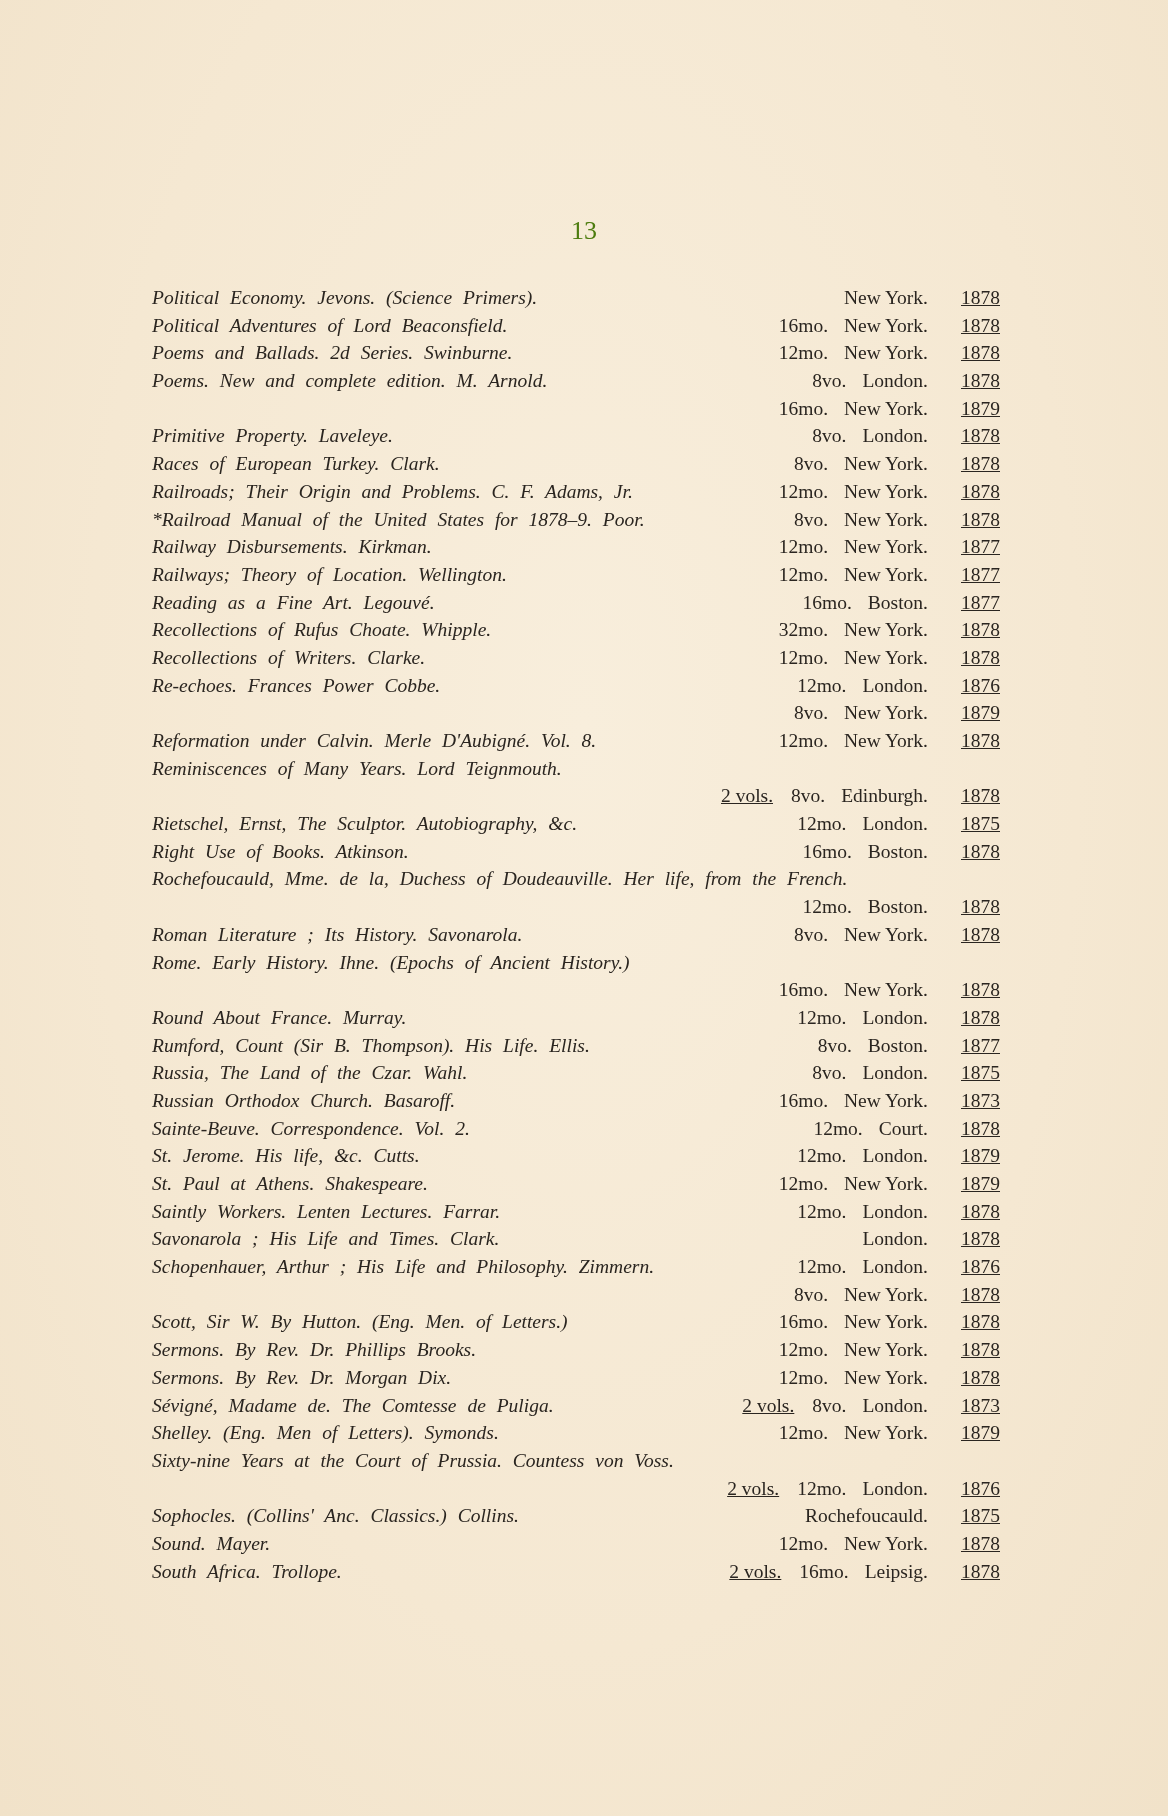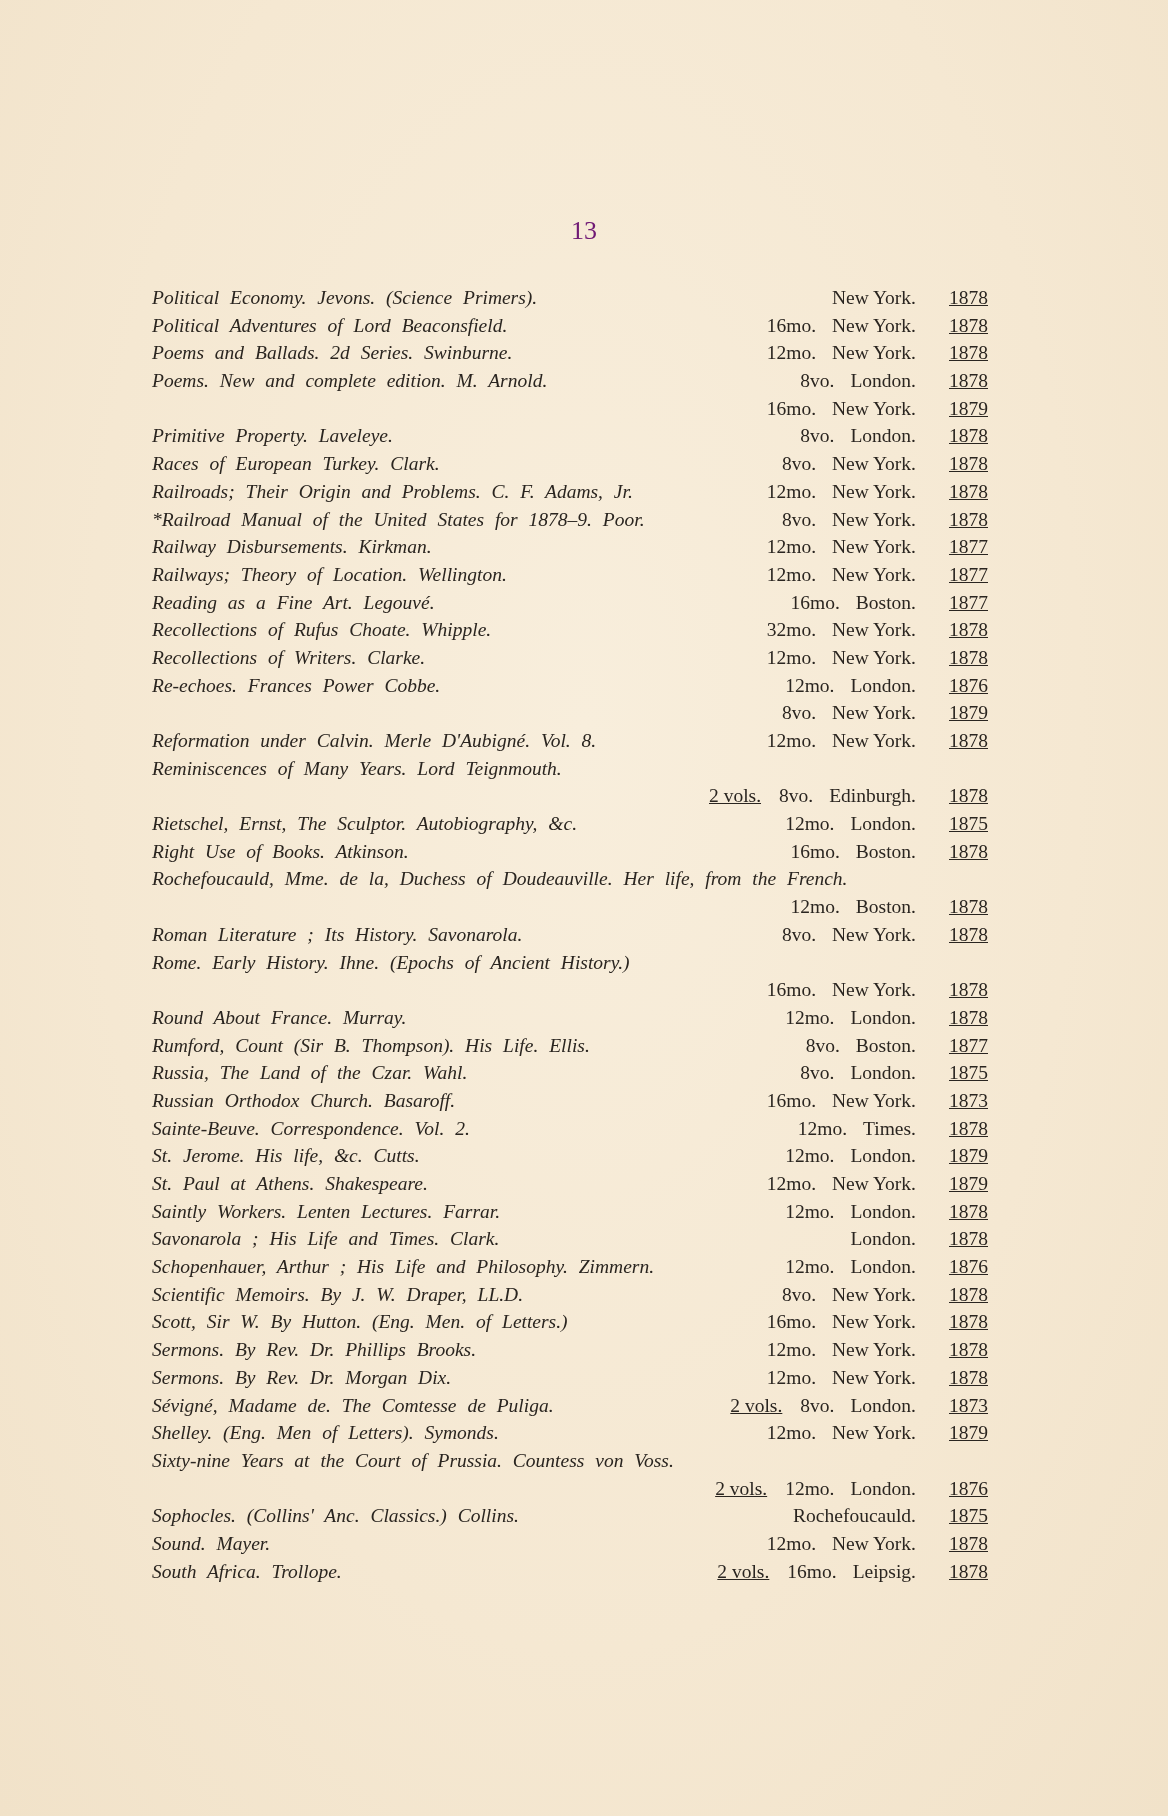--- a/index.html
+++ b/index.html
@@ -18,21 +18,21 @@
     color: #2a2520;
   }
   .page-number {
     position: absolute;
     top: 216px;
     left: 0;
     width: 1168px;
     text-align: center;
     font-size: 26px;
     letter-spacing: 0px;
-    color: #701a75;
+    color: #4d7c0f;
   }
   .entries {
     position: absolute;
     top: 284px;
     left: 152px;
     width: 852px;
   }
   .entry-line {
     position: relative;
     height: 27.7px;
@@ -41,21 +41,21 @@
     white-space: nowrap;
   }
   .title {
     position: absolute;
     left: 0;
     top: 0;
     font-style: italic;
   }
   .right {
     position: absolute;
-    right: 16px;
+    right: 4px;
     top: 0;
     display: flex;
     align-items: baseline;
   }
   .vols { margin-right: 18px; text-decoration: underline; }
   .format { margin-right: 16px; }
   .city { }
   .year {
     width: 58px;
     text-align: right;
@@ -302,21 +302,21 @@
       <span class="right">
         <span class="format">16mo.</span>
         <span class="city">New York.</span>
         <span class="year">1873</span>
       </span>
     </div>
     <div class="entry-line">
       <span class="title gap">Sainte-Beuve.  Correspondence.  Vol. 2.</span>
       <span class="right">
         <span class="format">12mo.</span>
-        <span class="city">Times.</span>
+        <span class="city">Court.</span>
         <span class="year">1878</span>
       </span>
     </div>
     <div class="entry-line">
       <span class="title gap">St. Jerome.  His life, &amp;c.  Cutts.</span>
       <span class="right">
         <span class="format">12mo.</span>
         <span class="city">London.</span>
         <span class="year">1879</span>
       </span>
@@ -346,21 +346,20 @@
     </div>
     <div class="entry-line">
       <span class="title gap">Schopenhauer, Arthur ; His Life and Philosophy.  Zimmern.</span>
       <span class="right">
         <span class="format">12mo.</span>
         <span class="city">London.</span>
         <span class="year">1876</span>
       </span>
     </div>
     <div class="entry-line">
-      <span class="title gap">Scientific Memoirs.  By J. W. Draper, LL.D.</span>
       <span class="right">
         <span class="format">8vo.</span>
         <span class="city">New York.</span>
         <span class="year">1878</span>
       </span>
     </div>
     <div class="entry-line">
       <span class="title gap">Scott, Sir W.  By Hutton.  (Eng. Men. of Letters.)</span>
       <span class="right">
         <span class="format">16mo.</span>

